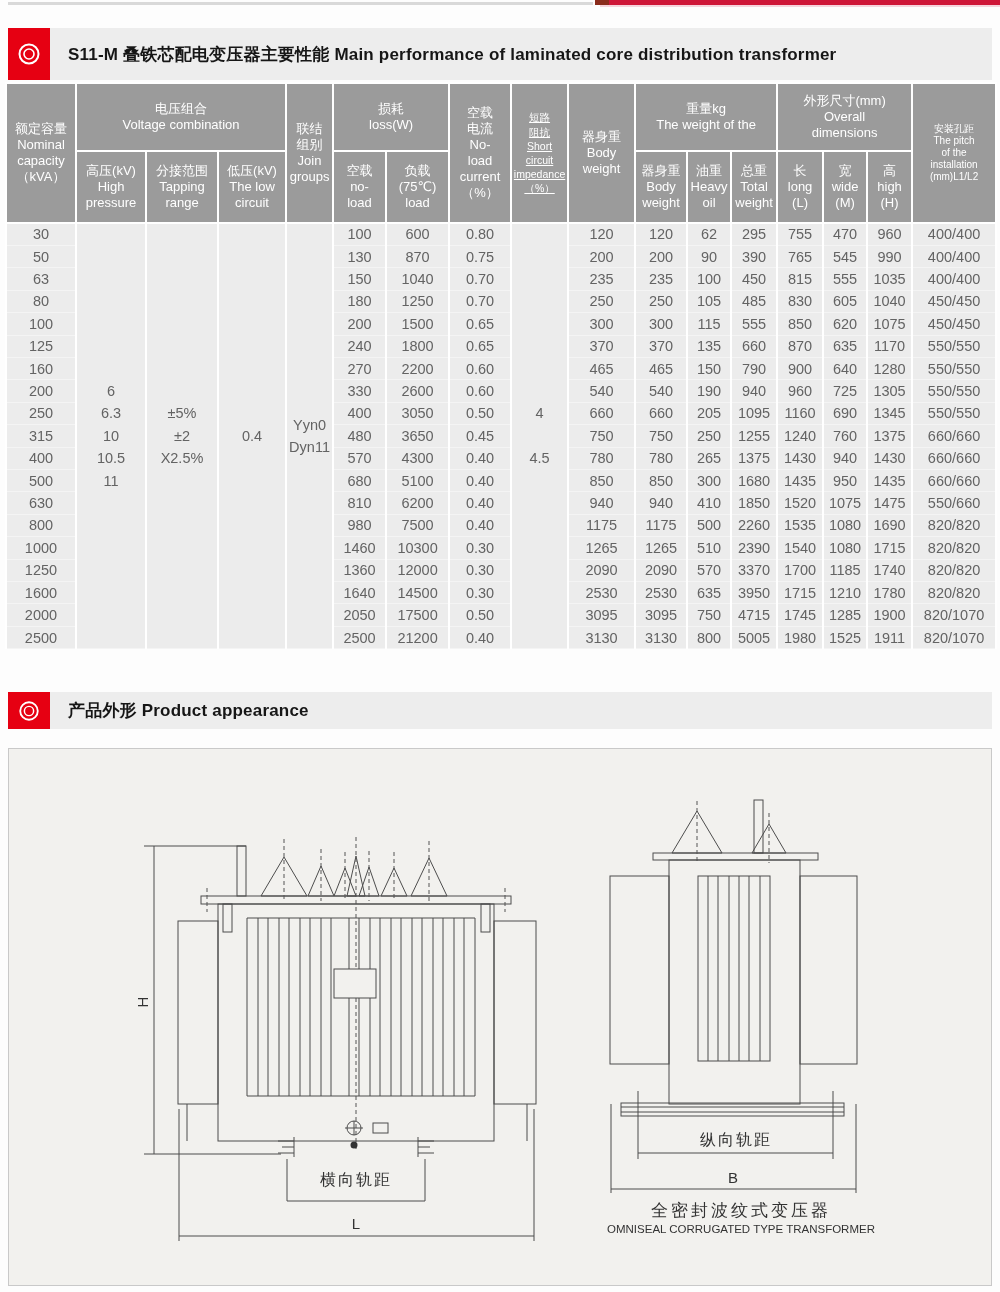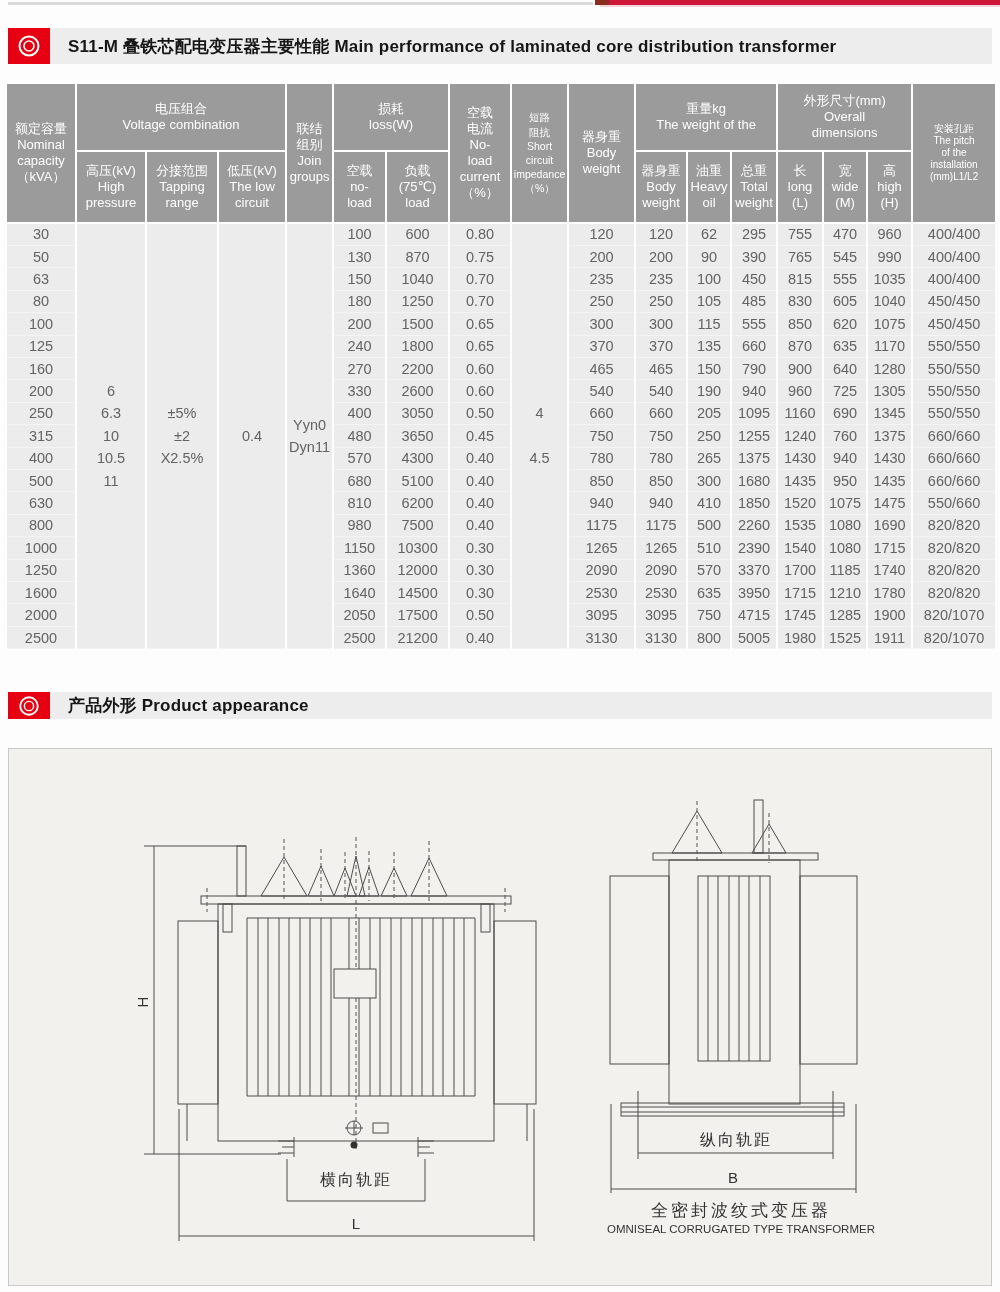--- a/index.html
+++ b/index.html
@@ -9,32 +9,32 @@
     -webkit-font-smoothing:antialiased;
   }
   .abs{position:absolute;}
   
   .topbar-gray{left:8px;top:2px;width:585px;height:3px;background:#d9d9d9;}
   .topbar-dark{left:595px;top:0;width:14px;height:5px;background:#8a2c1c;}
   .topbar-red{left:609px;top:0;width:391px;height:5px;background:#ce1638;}
   .topbar-pink{left:600px;top:5px;width:400px;height:2px;background:#f5d3dc;}
   
   .section-bar{left:8px;width:984px;background:#ededed;display:flex;align-items:stretch;}
-  .section-bar.s1{top:28px;height:36px;}
-  .section-bar.s2{top:692px;height:27px;}
+  .section-bar.s1{top:28px;height:52px;}
+  .section-bar.s2{top:692px;height:37px;}
   .brand-chip{width:42px;background:#e60012;display:flex;align-items:center;justify-content:center;flex:0 0 42px;}
   .section-title{display:flex;align-items:center;padding-left:18px;font-size:17px;font-weight:bold;color:#161616;letter-spacing:.2px;}
   
   .tbl-wrap{left:5px;top:82px;width:990px;}
   table.tbl{border-collapse:collapse;table-layout:fixed;width:990px;}
   .tbl th{
     background:#9b9b9b;color:#fff;font-weight:normal;font-size:13px;line-height:1.22;
     text-align:center;vertical-align:middle;white-space:pre-line;border:2px solid #fff;padding:0;
   }
-  .tbl th.small{font-size:10.5px;line-height:1.35;}
+  .tbl th.small{font-size:10.5px;line-height:1.35;text-decoration:underline;}
   .tbl th.pitch{font-size:10px;}
   .tbl thead tr.r1{height:68px;}
   .tbl thead tr.r2{height:72px;}
   .tbl tbody tr{height:22.42px;}
   .tbl td{
     background:#ececec;color:#636363;font-size:14.5px;text-align:center;vertical-align:middle;
     border-left:2px solid #fff;border-right:2px solid #fff;border-bottom:1px solid #f4f4f4;
     padding:0;white-space:pre-line;overflow:hidden;
   }
   .tbl td.mg{line-height:22.42px;}
@@ -368,21 +368,21 @@
           <td>1175</td>
           <td>500</td>
           <td>2260</td>
           <td>1535</td>
           <td>1080</td>
           <td>1690</td>
           <td>820/820</td>
         </tr>
         <tr>
           <td>1000</td>
-          <td>1150</td>
+          <td>1460</td>
           <td>10300</td>
           <td>0.30</td>
           <td>1265</td>
           <td>1265</td>
           <td>510</td>
           <td>2390</td>
           <td>1540</td>
           <td>1080</td>
           <td>1715</td>
           <td>820/820</td>

